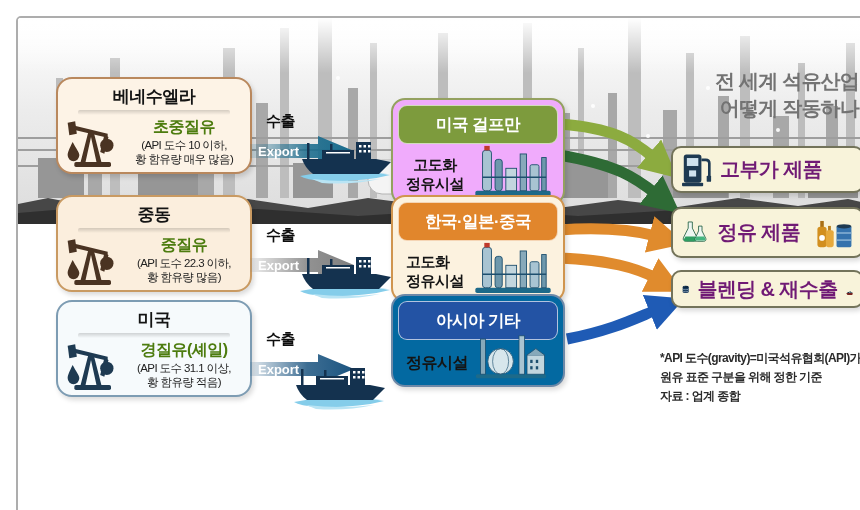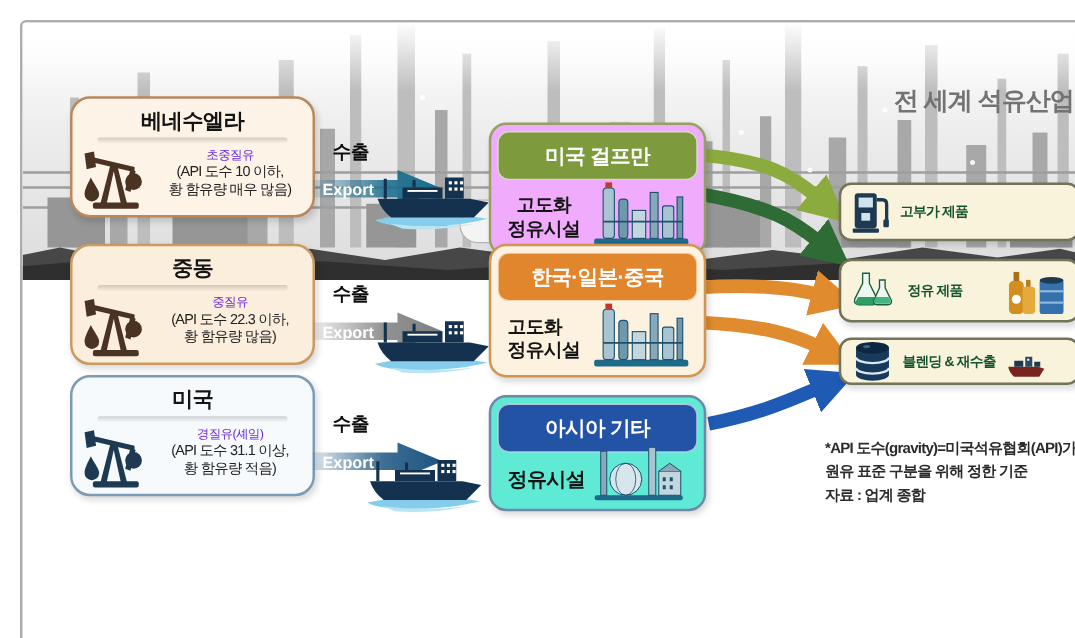--- a/index.html
+++ b/index.html
@@ -15,61 +15,61 @@
   
   .shadowed{box-shadow:2px 3px 5px rgba(0,0,0,.15);}
   
   .src-box{position:absolute;left:38px;width:192px;height:93px;border-radius:16px;border:2px solid;background:#fff;}
   .src-box.venezuela{top:59px;background:#fdf3e6;border-color:#b9885d;}
   .src-box.mideast{top:177px;background:#fbeedd;border-color:#c99a62;}
   .src-box.us{top:282px;background:#f6fafc;border-color:#7d9cb3;}
   .src-title{text-align:center;font-size:17px;font-weight:800;padding-top:6px;letter-spacing:-0.5px;color:#141414;}
   .src-divider{height:5px;margin:2px 20px 2px;background:linear-gradient(to bottom,rgba(0,0,0,.16),rgba(0,0,0,0));border-radius:2px;}
   .src-body{position:relative;padding-left:60px;text-align:center;}
-  .src-grade{font-size:10px;font-weight:400;letter-spacing:-0.5px;color:#6d28d9;}
+  .src-grade{font-size:16px;font-weight:700;letter-spacing:-0.5px;color:#4d7c0f;}
   .src-spec{font-size:11.5px;line-height:14px;letter-spacing:-0.6px;color:#222;}
   .pump{position:absolute;left:8px;top:-4px;width:50px;height:58px;}
   .pump.brown{color:#4a3322;}
   .pump.navy{color:#1e3a52;}
   
   .export{position:absolute;left:232px;width:106px;}
   .export.e1{top:94px;}
   .export.e2{top:208px;}
   .export.e3{top:312px;}
   .export-label{font-size:15px;font-weight:800;margin-left:16px;color:#0d0d0d;letter-spacing:-0.5px;}
   .export svg{display:block;margin-top:1px;}
   
   .ship{position:absolute;width:106px;height:52px;}
   .ship.s1{left:274px;top:114px;}
   .ship.s2{left:274px;top:229px;}
   .ship.s3{left:268px;top:340px;}
   
   .ref-box{position:absolute;left:373px;width:170px;border-radius:14px;border:2px solid;background:#fff;}
   .ref-box.gulf{top:80px;height:103px;background:#f0abfc;border-color:#94a160;text-align:center;}
   .ref-box.kjc{top:177px;height:103px;background:#fcf2df;border-color:#d0954f;}
-  .ref-box.asia{top:298px;height:89px;background:#5eead4;border-color:#6d89a8;}
+  .ref-box.asia{top:276px;height:89px;background:#0369a1;border-color:#6d89a8;}
   .ref-head{margin:5px;height:37px;border-radius:9px;display:flex;align-items:center;justify-content:center;
             color:#fff;font-weight:800;font-size:16.5px;letter-spacing:-0.5px;border:1px solid rgba(255,255,255,.65);}
   .ref-box.gulf .ref-head{background:#7d9b3d;}
   .ref-box.kjc .ref-head{background:#e1862c;}
   .ref-box.asia .ref-head{background:#2353a4;}
   .ref-body{position:relative;height:52px;}
   .ref-box.asia .ref-body{height:38px;}
   .ref-facility{position:absolute;left:13px;top:6px;font-size:15px;line-height:19px;font-weight:800;letter-spacing:-0.5px;color:#141414;}
   .ref-box.asia .ref-facility{top:8px;font-size:16px;}
   .ref-icon{position:absolute;right:7px;bottom:4px;}
   
   #main-title{position:absolute;right:15px;top:50px;text-align:right;
     font-size:20px;line-height:27px;font-weight:800;letter-spacing:-0.8px;color:#737373;}
   .out-box{position:absolute;left:653px;width:193px;border-radius:10px;border:2px solid #73735a;background:#f8f3da;
     display:flex;align-items:center;padding:0 9px;box-sizing:border-box;gap:8px;}
   .out-box.o1{top:128px;height:47px;}
   .out-box.o2{top:189px;height:51px;}
   .out-box.o3{top:252px;height:38px;}
-  .out-label{font-size:11px;font-weight:800;letter-spacing:-0.6px;color:#14532d;white-space:nowrap;}
+  .out-label{font-size:20px;font-weight:800;letter-spacing:-0.6px;color:#701a75;white-space:nowrap;}
   .out-spacer{flex:1;}
   #footnote{position:absolute;right:13px;top:331px;
     font-size:12px;line-height:19px;font-weight:700;letter-spacing:-0.6px;color:#2b2b2b;}
   
   #flows{position:absolute;left:0;top:0;width:856px;height:506px;pointer-events:none;}
 </style>
 </head>
 <body>
 
 <div id="canvas">
@@ -416,20 +416,21 @@
             <rect x="77" y="36" width="3" height="4"></rect>
             <rect x="70" y="44" width="3" height="4"></rect>
             <rect x="77" y="44" width="3" height="4"></rect>
           </g>
       </svg>
     </div>
   </div>
 
   <div id="main-title">
     <div>전 세계 석유산업</div>
+    <div>어떻게 작동하나</div>
   </div>
 
   <div class="out-box o1 shadowed">
     <svg width="30" height="37" viewBox="0 0 34 42">
       <g fill="#1e3a52">
         <rect x="2" y="4" width="20" height="32" rx="3"></rect>
         <rect x="0" y="36" width="24" height="4" rx="1"></rect>
         <rect x="28" y="28" width="5" height="7" rx="1"></rect>
       </g>
       <rect x="5.5" y="8" width="13" height="9" fill="#cfe2ee"></rect>

